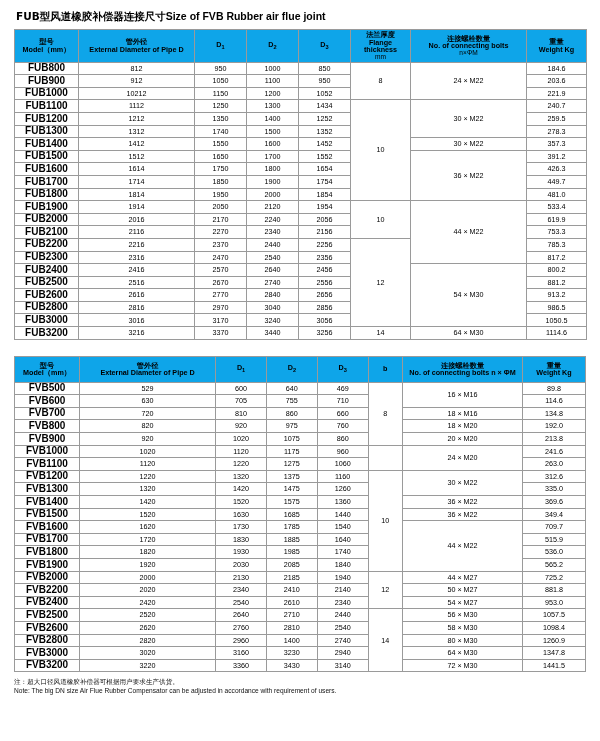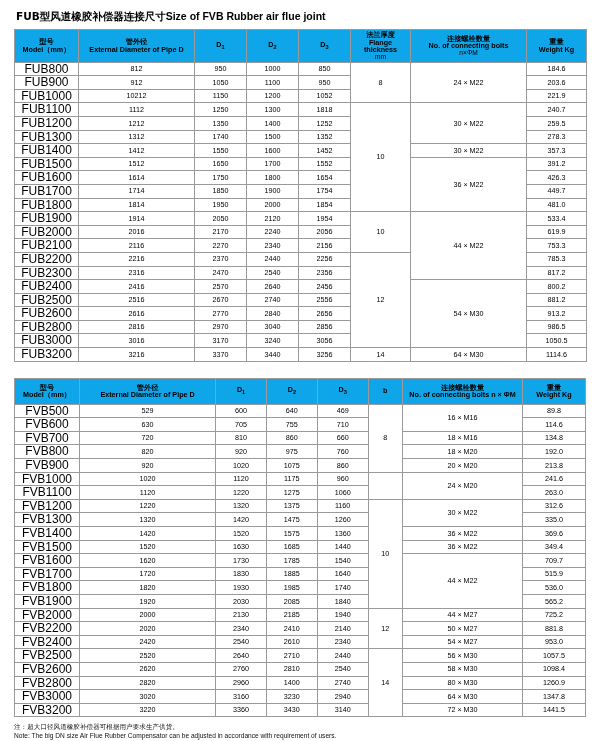--- a/index.html
+++ b/index.html
@@ -47,21 +47,21 @@
   table.spec thead th {
     background: #0ea5e9;
     font-weight: bold;
     height: 23px;
     font-size: 7.2px;
     padding: 1px 1px;
   }
   .hd-cn { display: block; font-family: "DejaVu Sans", sans-serif; font-weight: bold; }
   .hd-en { display: block; font-weight: bold; text-align: center; }
   .sub { font-size: 6.6px; font-weight: normal; display:block; }
-  td.model { font-size: 12px; }
+  td.model { font-size: 10px; font-weight: bold; }
   .spacer { height: 16px; }
   .note {
     margin-top: 6px;
     font-size: 6.6px;
     line-height: 1.35;
     color: #111;
   }
   .note .cn { font-family: Liberation Serif, serif; }
   table.spec colgroup col.c0 { width: 64px; }
   table.spec colgroup col.c1 { width: 116px; }
@@ -156,21 +156,21 @@
           <td>1150</td>
           <td>1200</td>
           <td>1052</td>
           <td>221.9</td>
         </tr>
         <tr>
           <td class="model">FUB1100</td>
           <td>1112</td>
           <td>1250</td>
           <td>1300</td>
-          <td>1818</td>
+          <td>1434</td>
           <td rowspan="8">10</td>
           <td rowspan="3">30 × M22</td>
           <td>240.7</td>
         </tr>
         <tr>
           <td class="model">FUB1200</td>
           <td>1212</td>
           <td>1350</td>
           <td>1400</td>
           <td>1252</td>

